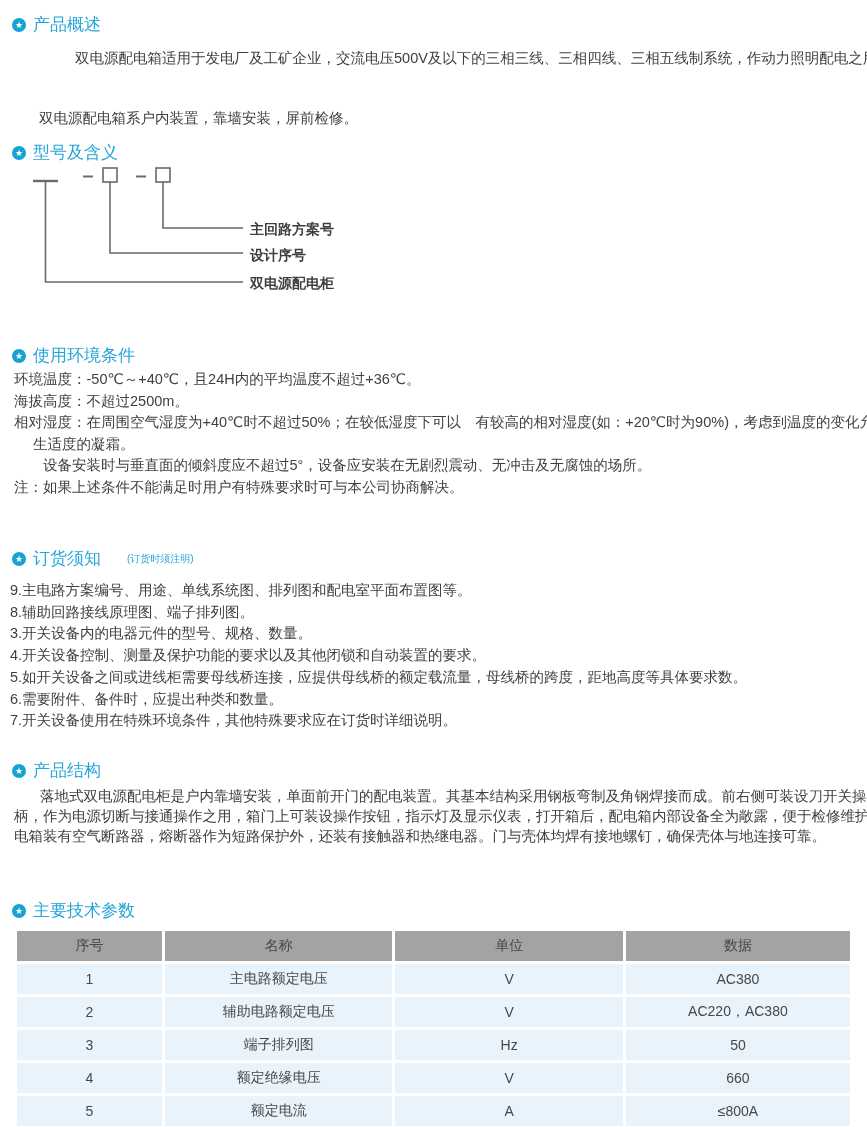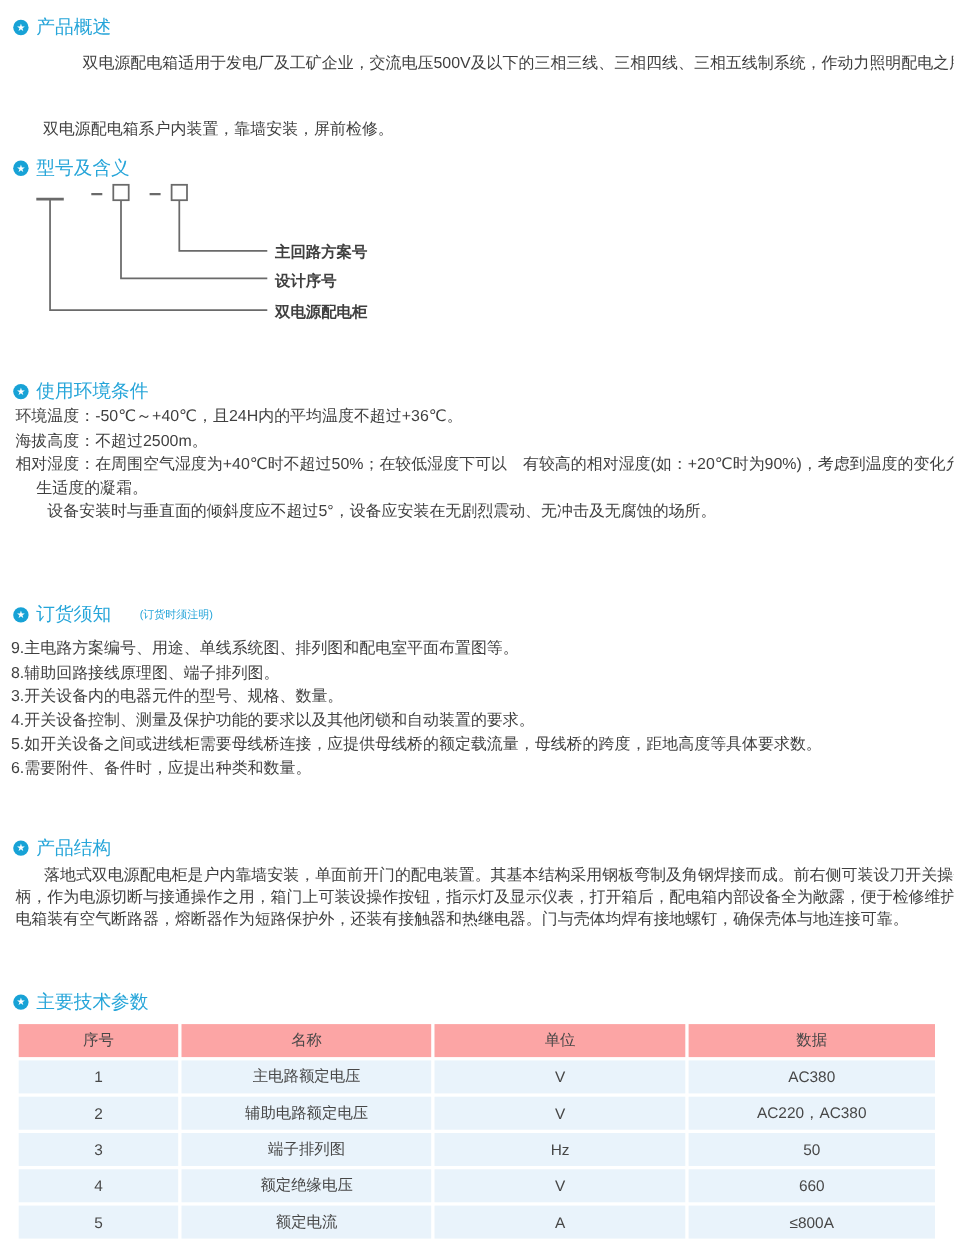--- a/index.html
+++ b/index.html
@@ -40,21 +40,21 @@
   }
   
   .params-table{
     position:absolute;left:14px;top:928px;width:839px;
     border-collapse:separate;border-spacing:3px;table-layout:fixed;
   }
   .params-table th,.params-table td{
     text-align:center;vertical-align:middle;height:30px;padding:0;
     font-weight:normal;font-size:14px;color:#474747;
   }
-  .params-table th{background:#fca5a5;}
+  .params-table th{background:#a3a3a3;}
   .params-table td{background:#e9f3fb;}
 </style>
 </head>
 <body>
 
 <div class="page">
 
   <div class="sec-title" style="top:13px;">
     <span class="star-icon">★</span>
     <span>产品概述</span>
@@ -94,34 +94,36 @@
   <div class="sec-title" style="top:344px;">
     <span class="star-icon">★</span>
     <span>使用环境条件</span>
   </div>
   <div class="textblock" id="environment-lines">
     <div class="ln">环境温度：-50℃～+40℃，且24H内的平均温度不超过+36℃。</div>
     <div class="ln">海拔高度：不超过2500m。</div>
     <div class="ln">相对湿度：在周围空气湿度为+40℃时不超过50%；在较低湿度下可以　有较高的相对湿度(如：+20℃时为90%)，考虑到温度的变化允许产</div>
     <div class="ln">生适度的凝霜。</div>
     <div class="ln">设备安装时与垂直面的倾斜度应不超过5°，设备应安装在无剧烈震动、无冲击及无腐蚀的场所。</div>
+    <div class="ln">注：如果上述条件不能满足时用户有特殊要求时可与本公司协商解决。</div>
   </div>
 
   <div class="sec-title" style="top:547px;">
     <span class="star-icon">★</span>
     <span>订货须知</span>
     <span class="sec-subtitle">(订货时须注明)</span>
   </div>
   <div class="textblock" id="ordering-items">
     <div class="ln">9.主电路方案编号、用途、单线系统图、排列图和配电室平面布置图等。</div>
     <div class="ln">8.辅助回路接线原理图、端子排列图。</div>
     <div class="ln">3.开关设备内的电器元件的型号、规格、数量。</div>
     <div class="ln">4.开关设备控制、测量及保护功能的要求以及其他闭锁和自动装置的要求。</div>
     <div class="ln">5.如开关设备之间或进线柜需要母线桥连接，应提供母线桥的额定载流量，母线桥的跨度，距地高度等具体要求数。</div>
     <div class="ln">6.需要附件、备件时，应提出种类和数量。</div>
+    <div class="ln">7.开关设备使用在特殊环境条件，其他特殊要求应在订货时详细说明。</div>
   </div>
 
   <div class="sec-title" style="top:759px;">
     <span class="star-icon">★</span>
     <span>产品结构</span>
   </div>
   <div class="textblock" id="structure-lines">
     <div class="ln">落地式双电源配电柜是户内靠墙安装，单面前开门的配电装置。其基本结构采用钢板弯制及角钢焊接而成。前右侧可装设刀开关操作手</div>
     <div class="ln">柄，作为电源切断与接通操作之用，箱门上可装设操作按钮，指示灯及显示仪表，打开箱后，配电箱内部设备全为敞露，便于检修维护。本配</div>
     <div class="ln">电箱装有空气断路器，熔断器作为短路保护外，还装有接触器和热继电器。门与壳体均焊有接地螺钉，确保壳体与地连接可靠。</div>

